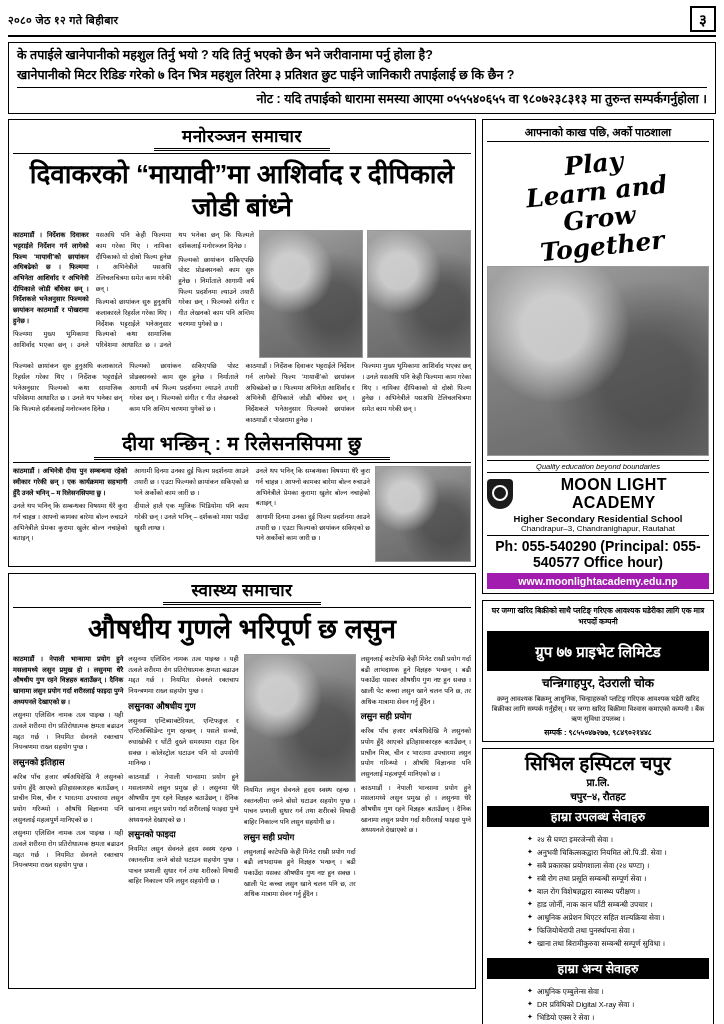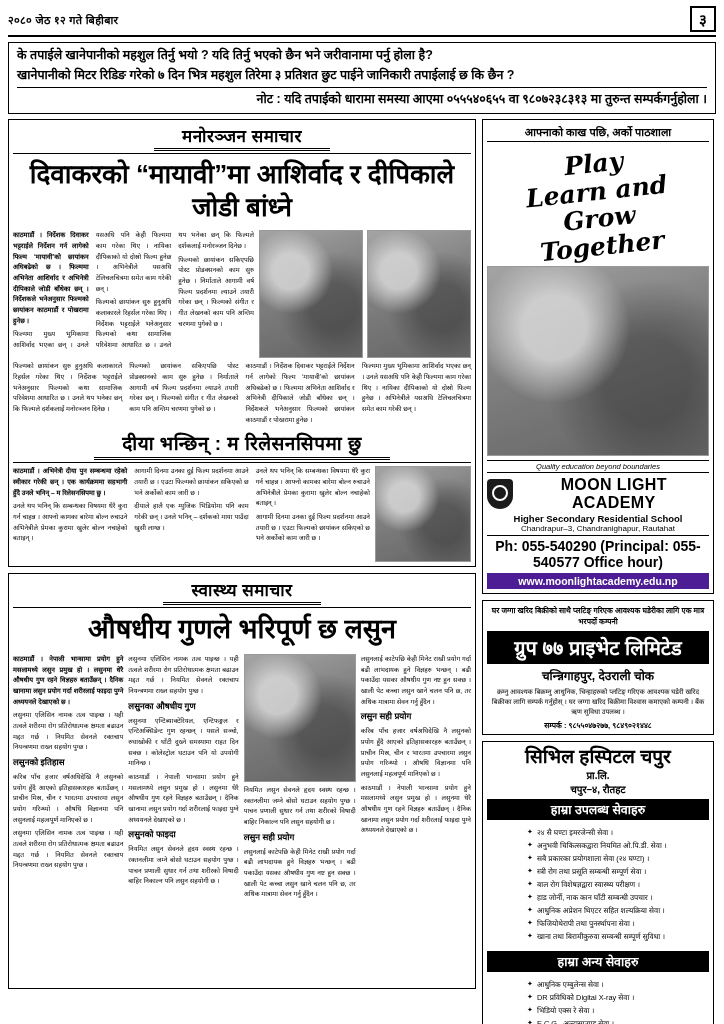--- a/index.html
+++ b/index.html
@@ -83,24 +83,24 @@
                border-bottom:1px solid #000; padding:1px 0; margin:3px 0; }
   .ad-logo-row { display:flex; align-items:center; justify-content:center; gap:6px; margin:3px 0 1px;}
   .crest { width:26px; height:30px; background:#1b1b1b; border-radius:4px 4px 13px 13px;
            position:relative; }
   .crest::before{ content:""; position:absolute; left:50%; top:6px; transform:translateX(-50%);
                   width:12px; height:12px; border:2px solid #fff; border-radius:50%; }
   .ad-name { font-size:16px; font-weight:bold; letter-spacing:.4px; }
   .ad-sub { font-size:9.5px; font-weight:bold; }
   .ad-addr { font-size:8px; }
   .ad-phone { font-size:14px; font-weight:bold; border-top:1px solid #000; margin-top:2px; padding-top:2px;}
-  .ad-url { font-size:10.5px; font-weight:bold; background:#4c1d95; color:#fff; margin-top:3px; padding:2px 0;}
+  .ad-url { font-size:10.5px; font-weight:bold; background:#a21caf; color:#fff; margin-top:3px; padding:2px 0;}
 
   .ad2-top { font-size:7.6px; font-weight:bold; line-height:1.45; }
-  .ad2-band { background:#000; color:#fff; font-size:20px; font-weight:bold; padding:3px 0;
+  .ad2-band { background:#000; color:#fff; font-size:15px; font-weight:bold; padding:10px 0;
               margin:4px 0 3px;text-align:center; }
   .ad2-mid { font-size:12px; font-weight:bold; }
   .ad2-small { font-size:6.8px; line-height:1.5; margin-top:3px; }
   .ad2-contact { font-size:7.6px; font-weight:bold; margin-top:3px; }
 
   .hosp-title { font-size:19px; font-weight:bold; line-height:1.15; }
   .hosp-sub { font-size:10px; font-weight:bold; }
   .hosp-band { background:#000; color:#fff; font-size:12.5px; font-weight:bold;
                padding:2px 4px; margin:3px 0; }
   .svc { text-align:left; font-size:7.4px; line-height:1.62; }

